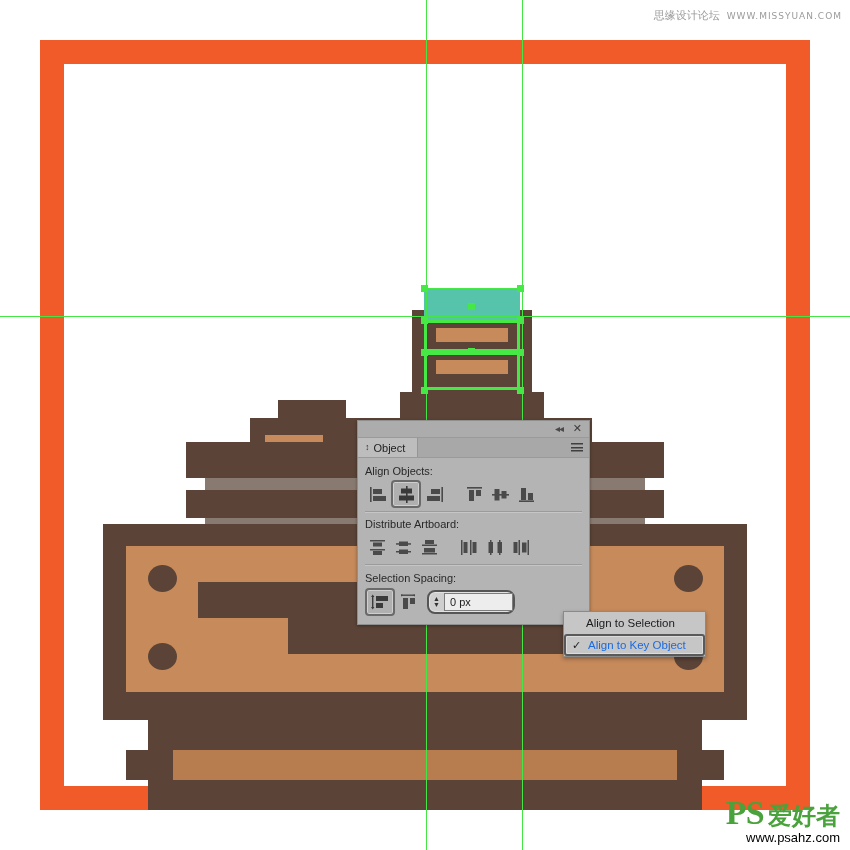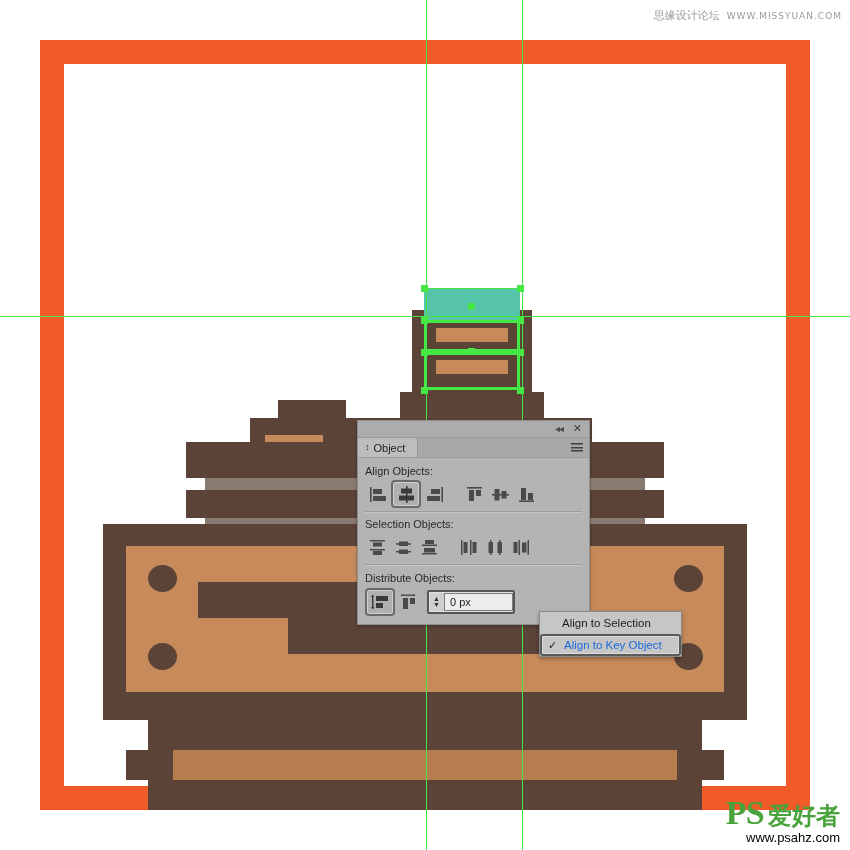--- a/index.html
+++ b/index.html
@@ -60,31 +60,31 @@
   .row-icons{display:flex;align-items:center;height:26px;margin-bottom:3px;}
   .ibtn{width:26px;height:24px;display:flex;align-items:center;justify-content:center;position:relative;}
   .ibtn.gap{margin-left:14px;}
   .ibtn.sel{background:#B0B0B0;border:2px solid #6a6a6a;border-radius:4px;box-shadow:inset 0 0 0 1px #cfcfcf;}
   .divider{height:1px;background:#9b9b9b;border-bottom:1px solid #c6c6c6;margin:4px 0 5px 0;}
 
   .bottom-wrap{display:flex;}
   .bl{flex:0 0 152px;}
   .br{flex:1;border-left:1px solid #9b9b9b;padding-left:8px;}
   .spacing-row{display:flex;align-items:center;margin-top:2px;}
-  .stepper{display:flex;align-items:center;border:2px solid #555;border-radius:2px;background:#CFCFCF;
+  .stepper{display:flex;align-items:center;border:2px solid #555;border-radius:8px;background:#CFCFCF;
            height:20px;margin-left:6px;box-shadow:inset 0 0 0 1px #e2e2e2;}
   .spin{width:15px;display:flex;flex-direction:column;align-items:center;justify-content:center;
         font-size:7px;line-height:6px;color:#333;}
   .spin-field{width:62px;height:16px;background:#EDEDED;border:1px solid #7d7d7d;
               display:flex;align-items:center;padding-left:5px;font-size:11px;color:#222;}
   .alignto-btn{width:30px;height:21px;background:#B0B0B0;border:1px solid #8d8d8d;border-radius:2px;
                display:flex;align-items:center;justify-content:center;gap:1px;margin-top:3px;}
 
   
-  .dropdown{position:absolute;left:539px;top:611px;width:141px;background:#C6C6C6;
+  .dropdown{position:absolute;left:563px;top:611px;width:141px;background:#C6C6C6;
             border:1px solid #8a8a8a;box-shadow:0 2px 4px rgba(0,0,0,.3);font-size:11.5px;}
   .dd-item{height:22px;display:flex;align-items:center;color:#1c1c1c;padding-left:22px;position:relative;box-sizing:border-box;}
   .dd-item.active{color:#1B6BE0;border:2px solid #5a5a5a;border-radius:3px;background:#C6C6C6;box-shadow:inset 0 0 0 1px #dcdcdc;}
   .dd-check{position:absolute;left:6px;top:3px;font-size:11px;color:#1c1c1c;}
 
   
   .wm-top{position:absolute;right:8px;top:8px;display:flex;align-items:center;gap:7px;
           font-size:11px;color:#9b9b9b;font-family:"DejaVu Sans",sans-serif;}
   .wm-top .url{font-size:9px;letter-spacing:1px;}
   .wm-bot{position:absolute;right:10px;bottom:6px;text-align:right;line-height:1;margin-left:24px;}
@@ -232,21 +232,21 @@
           <svg width="19" height="17" viewBox="0 0 19 17">
               <rect x="2" y="14.4" width="15" height="1.6" fill="#4a4a4a"></rect>
               <rect x="4" y="2" width="5" height="12" fill="#4a4a4a"></rect>
               <rect x="11" y="7" width="5" height="7" fill="#4a4a4a"></rect>
             </svg>
         </div>
       </div>
 
       <div class="divider"></div>
 
-      <div class="sect-label">Selection Objects:</div>
+      <div class="sect-label">Distribute Artboard:</div>
       <div class="row-icons">
         <div class="ibtn">
           <svg width="20" height="17" viewBox="0 0 20 17">
               <rect x="2" y="1" width="15" height="1.5" fill="#4a4a4a"></rect>
               <rect x="5" y="3.5" width="9" height="4" fill="#4a4a4a"></rect>
               <rect x="2" y="10" width="15" height="1.5" fill="#4a4a4a"></rect>
               <rect x="5" y="12" width="9" height="4" fill="#4a4a4a"></rect>
             </svg>
         </div>
         <div class="ibtn">
@@ -288,21 +288,21 @@
               <rect x="10" y="3.5" width="4.5" height="10" fill="#4a4a4a"></rect>
               <rect x="15.5" y="1" width="1.5" height="15" fill="#4a4a4a"></rect>
             </svg>
         </div>
       </div>
 
       <div class="divider"></div>
 
       <div class="bottom-wrap">
         <div class="bl">
-          <div class="sect-label">Distribute Objects:</div>
+          <div class="sect-label">Selection Spacing:</div>
           <div class="spacing-row">
             <div class="ibtn sel">
               <svg width="19" height="16" viewBox="0 0 19 16">
                   <rect x="1" y="2" width="1.4" height="12" fill="#3a3a3a"></rect>
                   <polygon points="1.7,0.5 0,3 3.4,3" fill="#3a3a3a"></polygon>
                   <polygon points="1.7,15.5 0,13 3.4,13" fill="#3a3a3a"></polygon>
                   <rect x="5" y="2" width="12" height="5" fill="#3a3a3a"></rect>
                   <rect x="5" y="9" width="7" height="5" fill="#3a3a3a"></rect>
                 </svg>
             </div>

